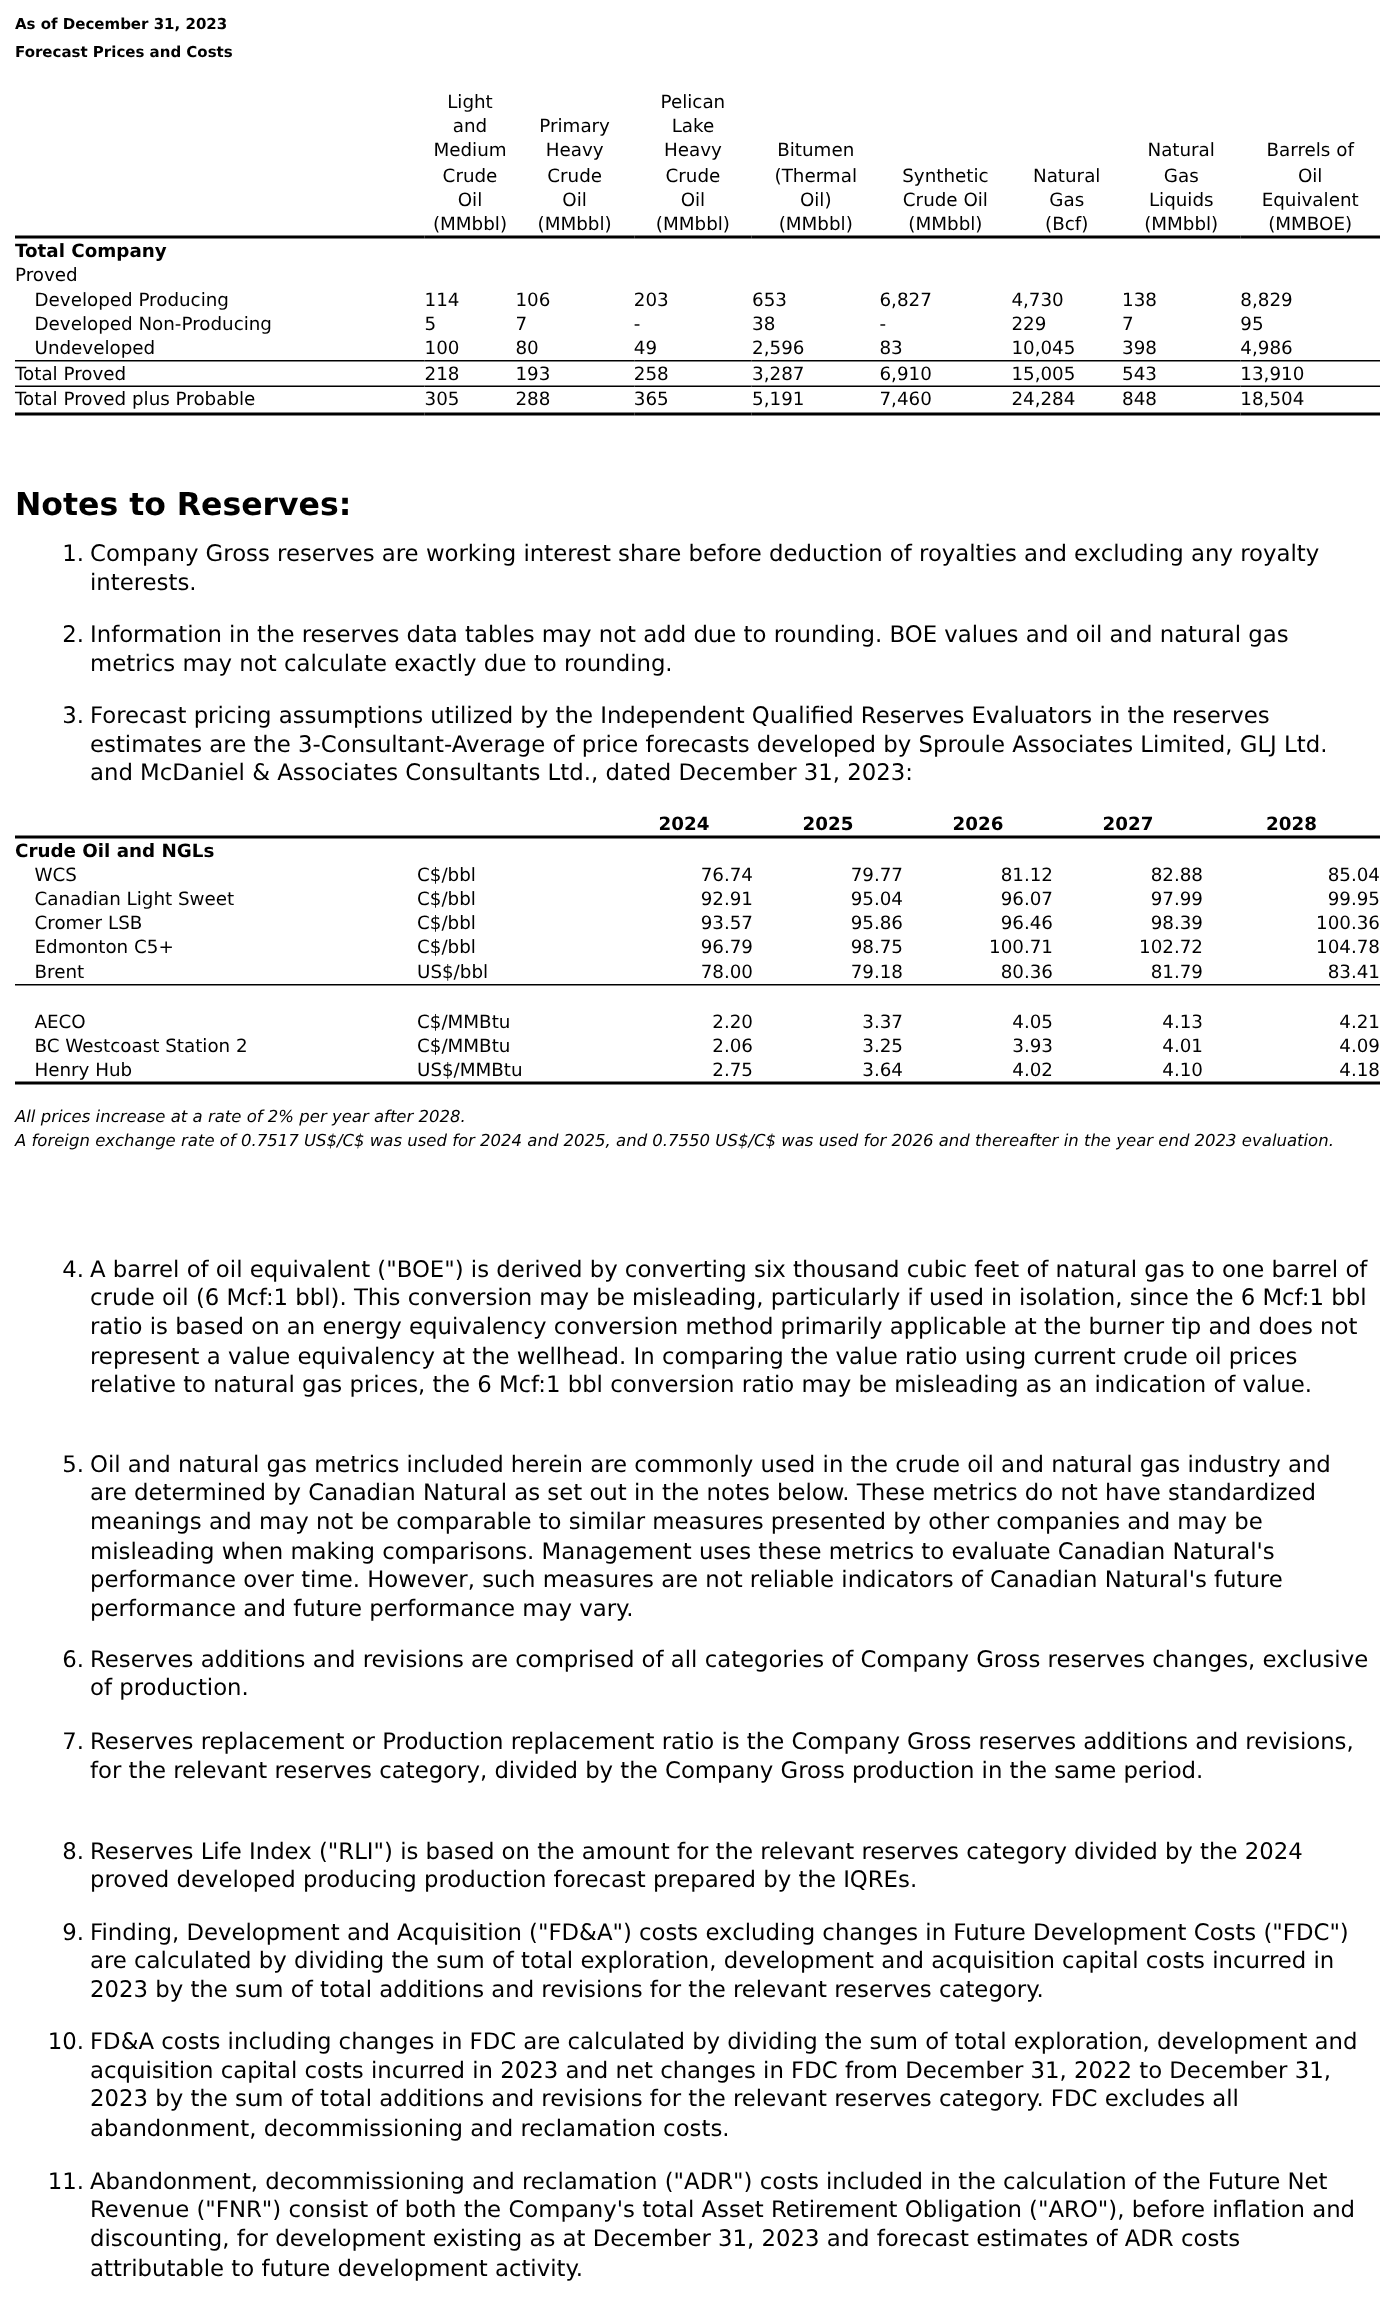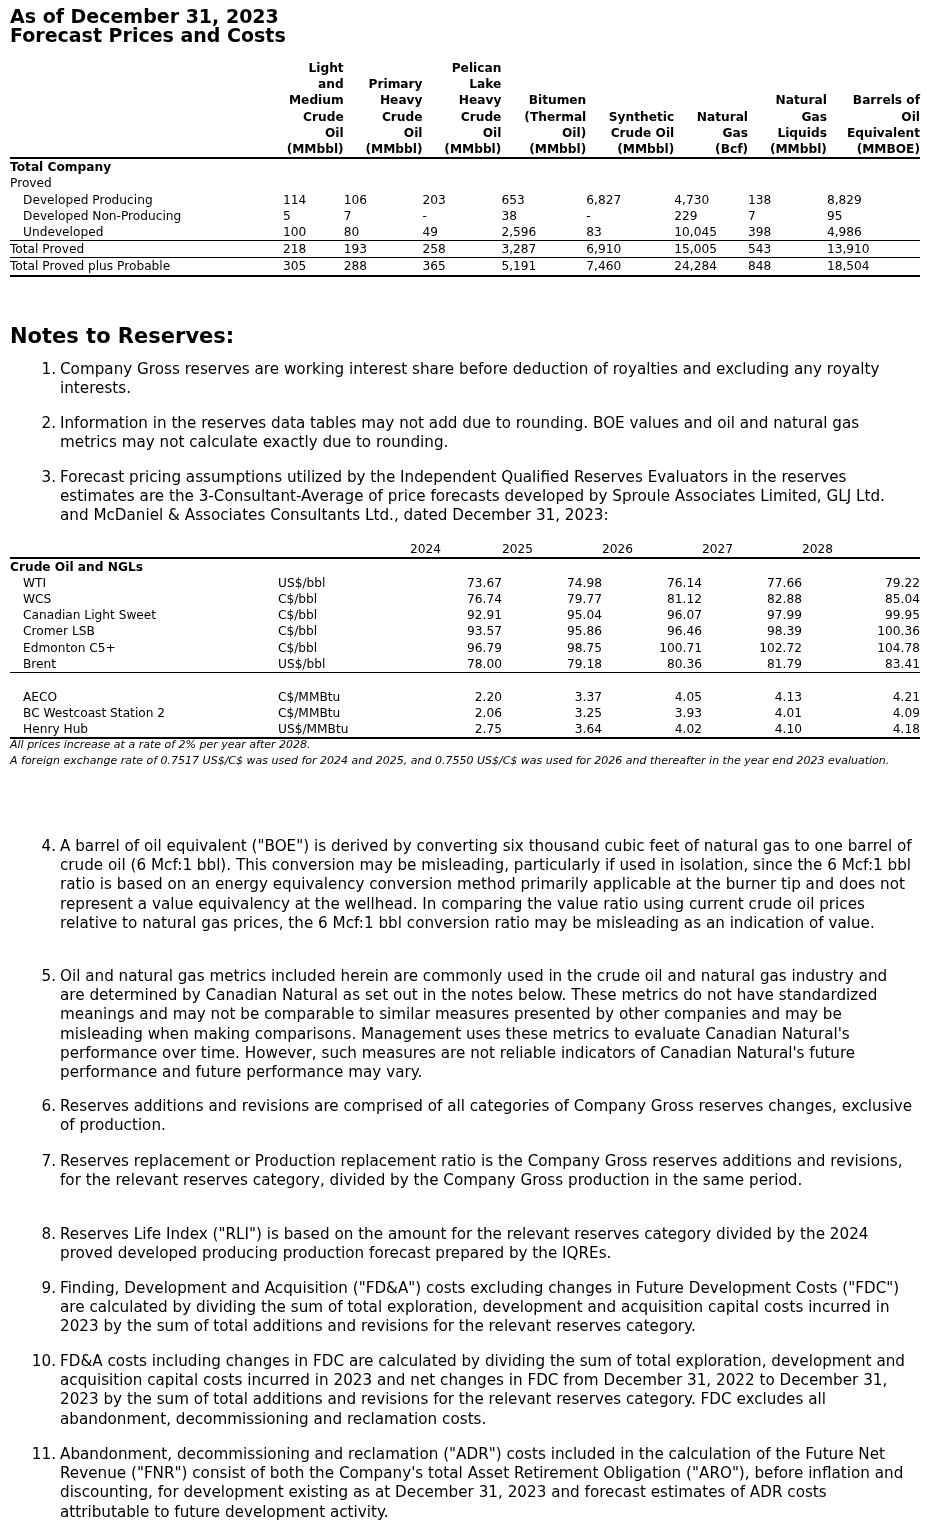--- a/index.html
+++ b/index.html
@@ -8,40 +8,40 @@
     height: 1533px;
     overflow: hidden;
     color: #000;
     font-family: "DejaVu Sans", sans-serif;
     position: relative;
   }
   .title {
     position: absolute;
     left: 10px; top: 7px;
     font-weight: bold;
-    font-size: 19px;
+    font-size: 10px;
     line-height: 19px;
   }
   
   table { border-collapse: collapse; }
   .res-table {
     position: absolute;
     left: 10px; top: 60px;
     width: 910px;
     font-size: 12.2px;
     line-height: 16.2px;
   }
   .res-table td, .res-table th {
     padding: 0;
     white-space: nowrap;
     vertical-align: bottom;
   }
   .res-table th {
-    font-weight: bold;
-    text-align: right;
+    font-weight: normal;
+    text-align: center;
   }
   .res-table thead tr th { border-bottom: 2px solid #000; }
   .res-table td.num { text-align: left; }
   .res-table td.lbl { text-align: left; }
   .indent { padding-left: 13px !important; }
   .bold { font-weight: bold; }
   .top-line td { border-top: 1px solid #000; }
   .bot-dbl td { border-bottom: 2px solid #000; }
 
   .notes-head {
@@ -74,22 +74,22 @@
     left: 10px; top: 541px;
     width: 910px;
     font-size: 12.2px;
     line-height: 16.1px;
   }
   .price-table td, .price-table th {
     padding: 0;
     white-space: nowrap;
   }
   .price-table thead th {
-    font-weight: normal;
-    text-align: left;
+    font-weight: bold;
+    text-align: center;
     border-bottom: 2px solid #000;
   }
   .price-table td.num { text-align: right; }
   .price-table .brent-row td { border-bottom: 1px solid #000; }
   .price-table .last-row td { border-bottom: 2px solid #000; }
   .price-table .spacer td { height: 16px; }
   .foot {
     position: absolute;
     left: 10px;
     width: 910px;
@@ -275,29 +275,20 @@
       <th>2026</th>
       <th>2027</th>
       <th>2028</th>
     </tr>
   </thead>
   <tbody id="price-body">
     <tr>
       <td class="bold">Crude Oil and NGLs</td>
       <td colspan="6"></td>
     </tr>
-  <tr>
-        <td class="indent">WTI</td>
-        <td>US$/bbl</td>
-        <td class="num">73.67</td>
-        <td class="num">74.98</td>
-        <td class="num">76.14</td>
-        <td class="num">77.66</td>
-        <td class="num">79.22</td>
-      </tr>
       <tr>
         <td class="indent">WCS</td>
         <td>C$/bbl</td>
         <td class="num">76.74</td>
         <td class="num">79.77</td>
         <td class="num">81.12</td>
         <td class="num">82.88</td>
         <td class="num">85.04</td>
       </tr>
       <tr>

